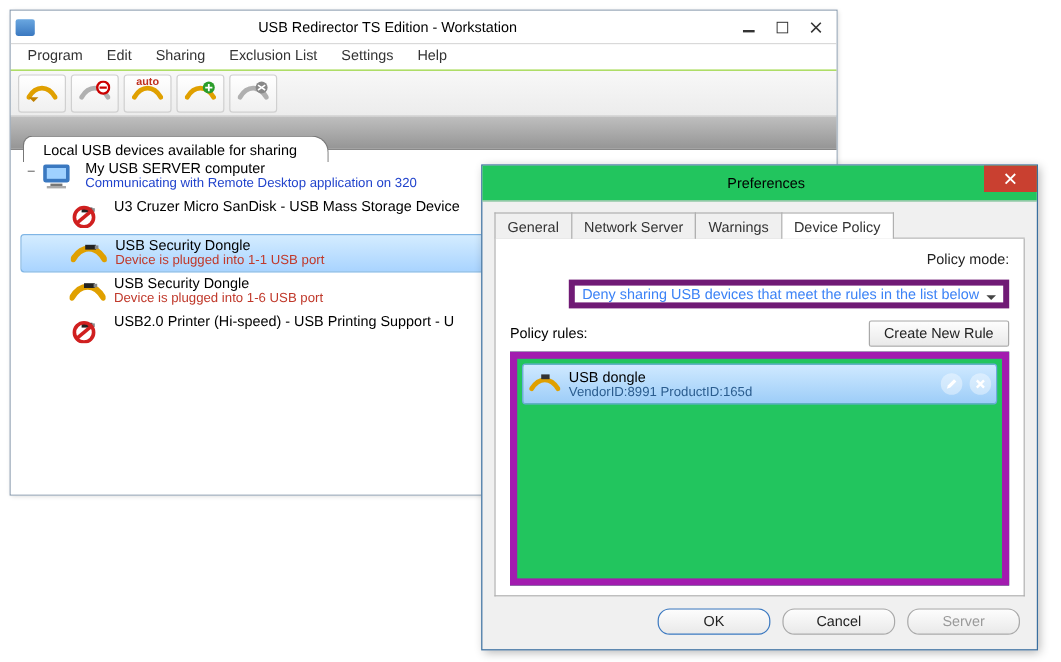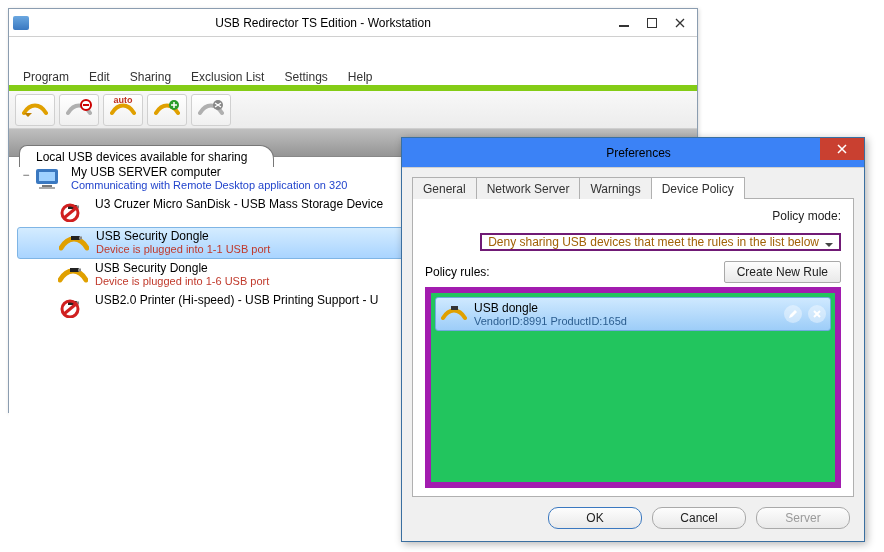--- a/index.html
+++ b/index.html
@@ -6,50 +6,50 @@
 body { background: #fff; width: 884px; height: 552px; position: relative; overflow: hidden; }
 
 
 .main-window { position: absolute; left: 8px; top: 8px; width: 690px; height: 405px; border: 1px solid #8b9db0; background: #fff; box-shadow: 1px 1px 4px rgba(0,0,0,0.15); }
 .titlebar { height: 28px; background: #fff; display: flex; align-items: center; padding: 0 4px; border-bottom: 1px solid #d0d0d0; }
 .title-icon { width: 16px; height: 14px; background: linear-gradient(#6aa7e0,#3a78c0); border-radius: 2px; margin-right: 8px; }
 .title-text { flex: 1; text-align: center; color: #000; }
 .win-btn { width: 26px; height: 20px; display: inline-flex; align-items: center; justify-content: center; color: #333; margin-left: 2px; }
 .win-btn.close { background: #fff; }
 .win-btn svg { width: 10px; height: 10px; }
-.menubar { height: 22px; display: flex; align-items: center; padding: 0 6px; gap: 4px; border-bottom: 6px solid #84cc16; background:#fff;margin-top:32px;}
+.menubar { height: 22px; display: flex; align-items: flex-start; padding: 0 6px; gap: 4px; border-bottom: 1px solid #84cc16; background:#fff;}
 .menubar span { padding: 2px 8px; color: #333; }
 .toolbar { height: 38px; background: linear-gradient(#f8f8f8,#ececec); border-bottom: 1px solid #cfcfcf; display: flex; align-items: center; padding: 0 6px; gap: 4px; }
 .tb-btn { width: 40px; height: 32px; border: 1px solid #d0d0d0; background: linear-gradient(#fff,#f0f0f0); border-radius: 3px; display:flex; align-items:center; justify-content:center; position:relative; }
 .tb-btn svg { width: 26px; height: 22px; }
 
 .tab-strip { height: 28px; background: linear-gradient(#bfbfbf,#959595); border-bottom:1px solid #888; display:flex; align-items:flex-end; padding-left:10px; }
 .tab { background:#fff; border:1px solid #777; border-bottom:none; border-radius:8px 14px 0 0; padding:4px 26px 3px 16px; font-size:12px; color:#000; position:relative; top:11px;}
 .tree { padding: 6px 8px; background:#fff; height: calc(100% - 28px - 38px - 22px - 28px); overflow:auto; }
 .node { display:flex; align-items:flex-start; padding:2px 0 2px 6px; }
 .node.root { padding-left: 2px; }
 .node.child { padding-left: 40px; }
 .node-icon { width: 32px; height: 28px; margin-right: 6px; flex-shrink:0; display:flex; align-items:center; justify-content:center; }
 .node-text .line1 { color:#000; }
 .node-text .line2 { color:#c0392b; font-size:11px; }
 .node.selected { background: linear-gradient(#d4ecff,#a9d4ff); border:1px solid #7fb5e5; border-radius:3px; padding-top:1px; padding-bottom:1px;}
 .line2.blue { color:#2244cc;text-align:center; }
 
 
 .prefs { position:absolute; left: 401px; top: 137px; width: 464px; height: 405px; background:#f0f0f0; border:1px solid #3a6fa0; box-shadow: 2px 2px 8px rgba(0,0,0,0.3); }
-.prefs-title { height: 30px; background:#3b82f6; color:#000; display:flex; align-items:center; justify-content:center; position:relative; border-bottom: 1px solid #d0d0d0; padding-left: 11px;}
+.prefs-title { height: 30px; background:#22c55e; color:#000; display:flex; align-items:center; justify-content:center; position:relative; border-bottom: 1px solid #d0d0d0; padding-left: 11px;}
 .prefs-close { position:absolute; right:0; top:0; width:44px; height:22px; background:#c94030; color:#fff; display:flex; align-items:center; justify-content:center; }
 .prefs-body { padding:8px 10px 0 10px; height: calc(100% - 30px); display:flex; flex-direction:column; }
 .tabs { display:flex; gap:0; border-bottom:1px solid #b0b0b0; }
 .tabbtn { background:#f0f0f0; border:1px solid #b0b0b0; border-bottom:none; padding:4px 10px 3px; margin-right:-1px; color:#333; position:relative; top:1px;}
 .tabbtn.active { background:#fff; z-index:2; }
 .tabpanel { border:1px solid #b0b0b0; border-top:none; background:#fff; padding:10px 12px 8px; flex:1; display:flex; flex-direction:column; }
 .row { display:flex; align-items:flex-end; margin-bottom:10px; gap:10px;flex-direction:column; }
 .row label { color:#222; }
-.select { flex:1; height:22px; border:2px solid #701a75; background:#fff; padding:0 20px 0 6px; position:relative; display:flex; align-items:center; color:#a16207;margin-left:38px;}
+.select { flex:1; height:22px; border:5px solid #701a75; background:#fff; padding:0 20px 0 6px; position:relative; display:flex; align-items:center; color:#3b82f6;margin-left:38px;}
 .select::after { content:""; position:absolute; right:6px; top:8px; border:4px solid transparent; border-top-color:#444; }
 .rules-label-row { display:flex; align-items:center; justify-content:space-between; margin-bottom:4px;}
 .btn { height:22px; padding: 0 12px; background:linear-gradient(#fdfdfd,#e9e9e9); border:1px solid #a9a9a9; border-radius:2px; color:#222; display:inline-flex; align-items:center; }
 .rules-list { flex:1; border:6px solid #a21caf; background:#22c55e; padding:4px; overflow:auto; }
 .rule { display:flex; align-items:center; background:linear-gradient(#cfe9ff,#9dcdf8); border:1px solid #6fa9df; border-radius:3px; padding:3px 4px; }
 .rule .ricon { width:28px; height:22px; margin-right:6px; display:flex; align-items:center; justify-content:center;}
 .rule .rtxt .rline1 { color:#000; }
 .rule .rtxt .rline2 { color:#2b5d8f; font-size:11px; }
 .rule .ract { margin-left:auto; display:flex; gap:6px; }
 .ract-btn { width:18px; height:18px; background:rgba(255,255,255,0.4); border-radius:9px; display:flex; align-items:center; justify-content:center; color:#fff; }

